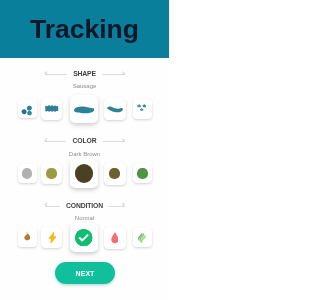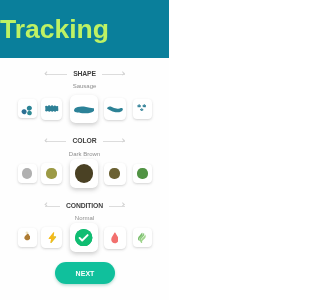--- a/index.html
+++ b/index.html
@@ -2,22 +2,22 @@
 <html><head>
 <meta charset="utf-8">
 <style>
   html,body{margin:0;padding:0;}
   body{width:169px;height:300px;overflow:hidden;background:#ffffff;
        font-family:"Liberation Sans",sans-serif;}
   .app{position:relative;width:169px;height:300px;background:#fefefe;overflow:hidden;}
 
   
   .header{position:absolute;left:0;top:0;width:169px;height:58px;background:#0a7f9b;}
-  .header-title{position:absolute;left:0;top:15.5px;width:169px;text-align:left;
-    color:#bef264;font-size:26.5px;font-weight:bold;line-height:1;}
+  .header-title{position:absolute;left:0;top:15.5px;width:169px;text-align:center;
+    color:#0f172a;font-size:26.5px;font-weight:bold;line-height:1;}
 
   
   .sechead{position:absolute;left:44.5px;width:80px;height:10px;
            display:flex;align-items:center;justify-content:center;}
   .sec-title{font-size:6.8px;font-weight:bold;color:#3f3f3f;letter-spacing:-0.15px;
              white-space:nowrap;line-height:1;}
   .arrowline{flex:1 1 auto;height:7px;position:relative;}
   .arrowline.l{margin-right:6.5px;}
   .arrowline.r{margin-left:6.5px;}
   .arrowline i{position:absolute;left:0;right:0;top:3px;height:1px;background:#dcdcdc;display:block;}

